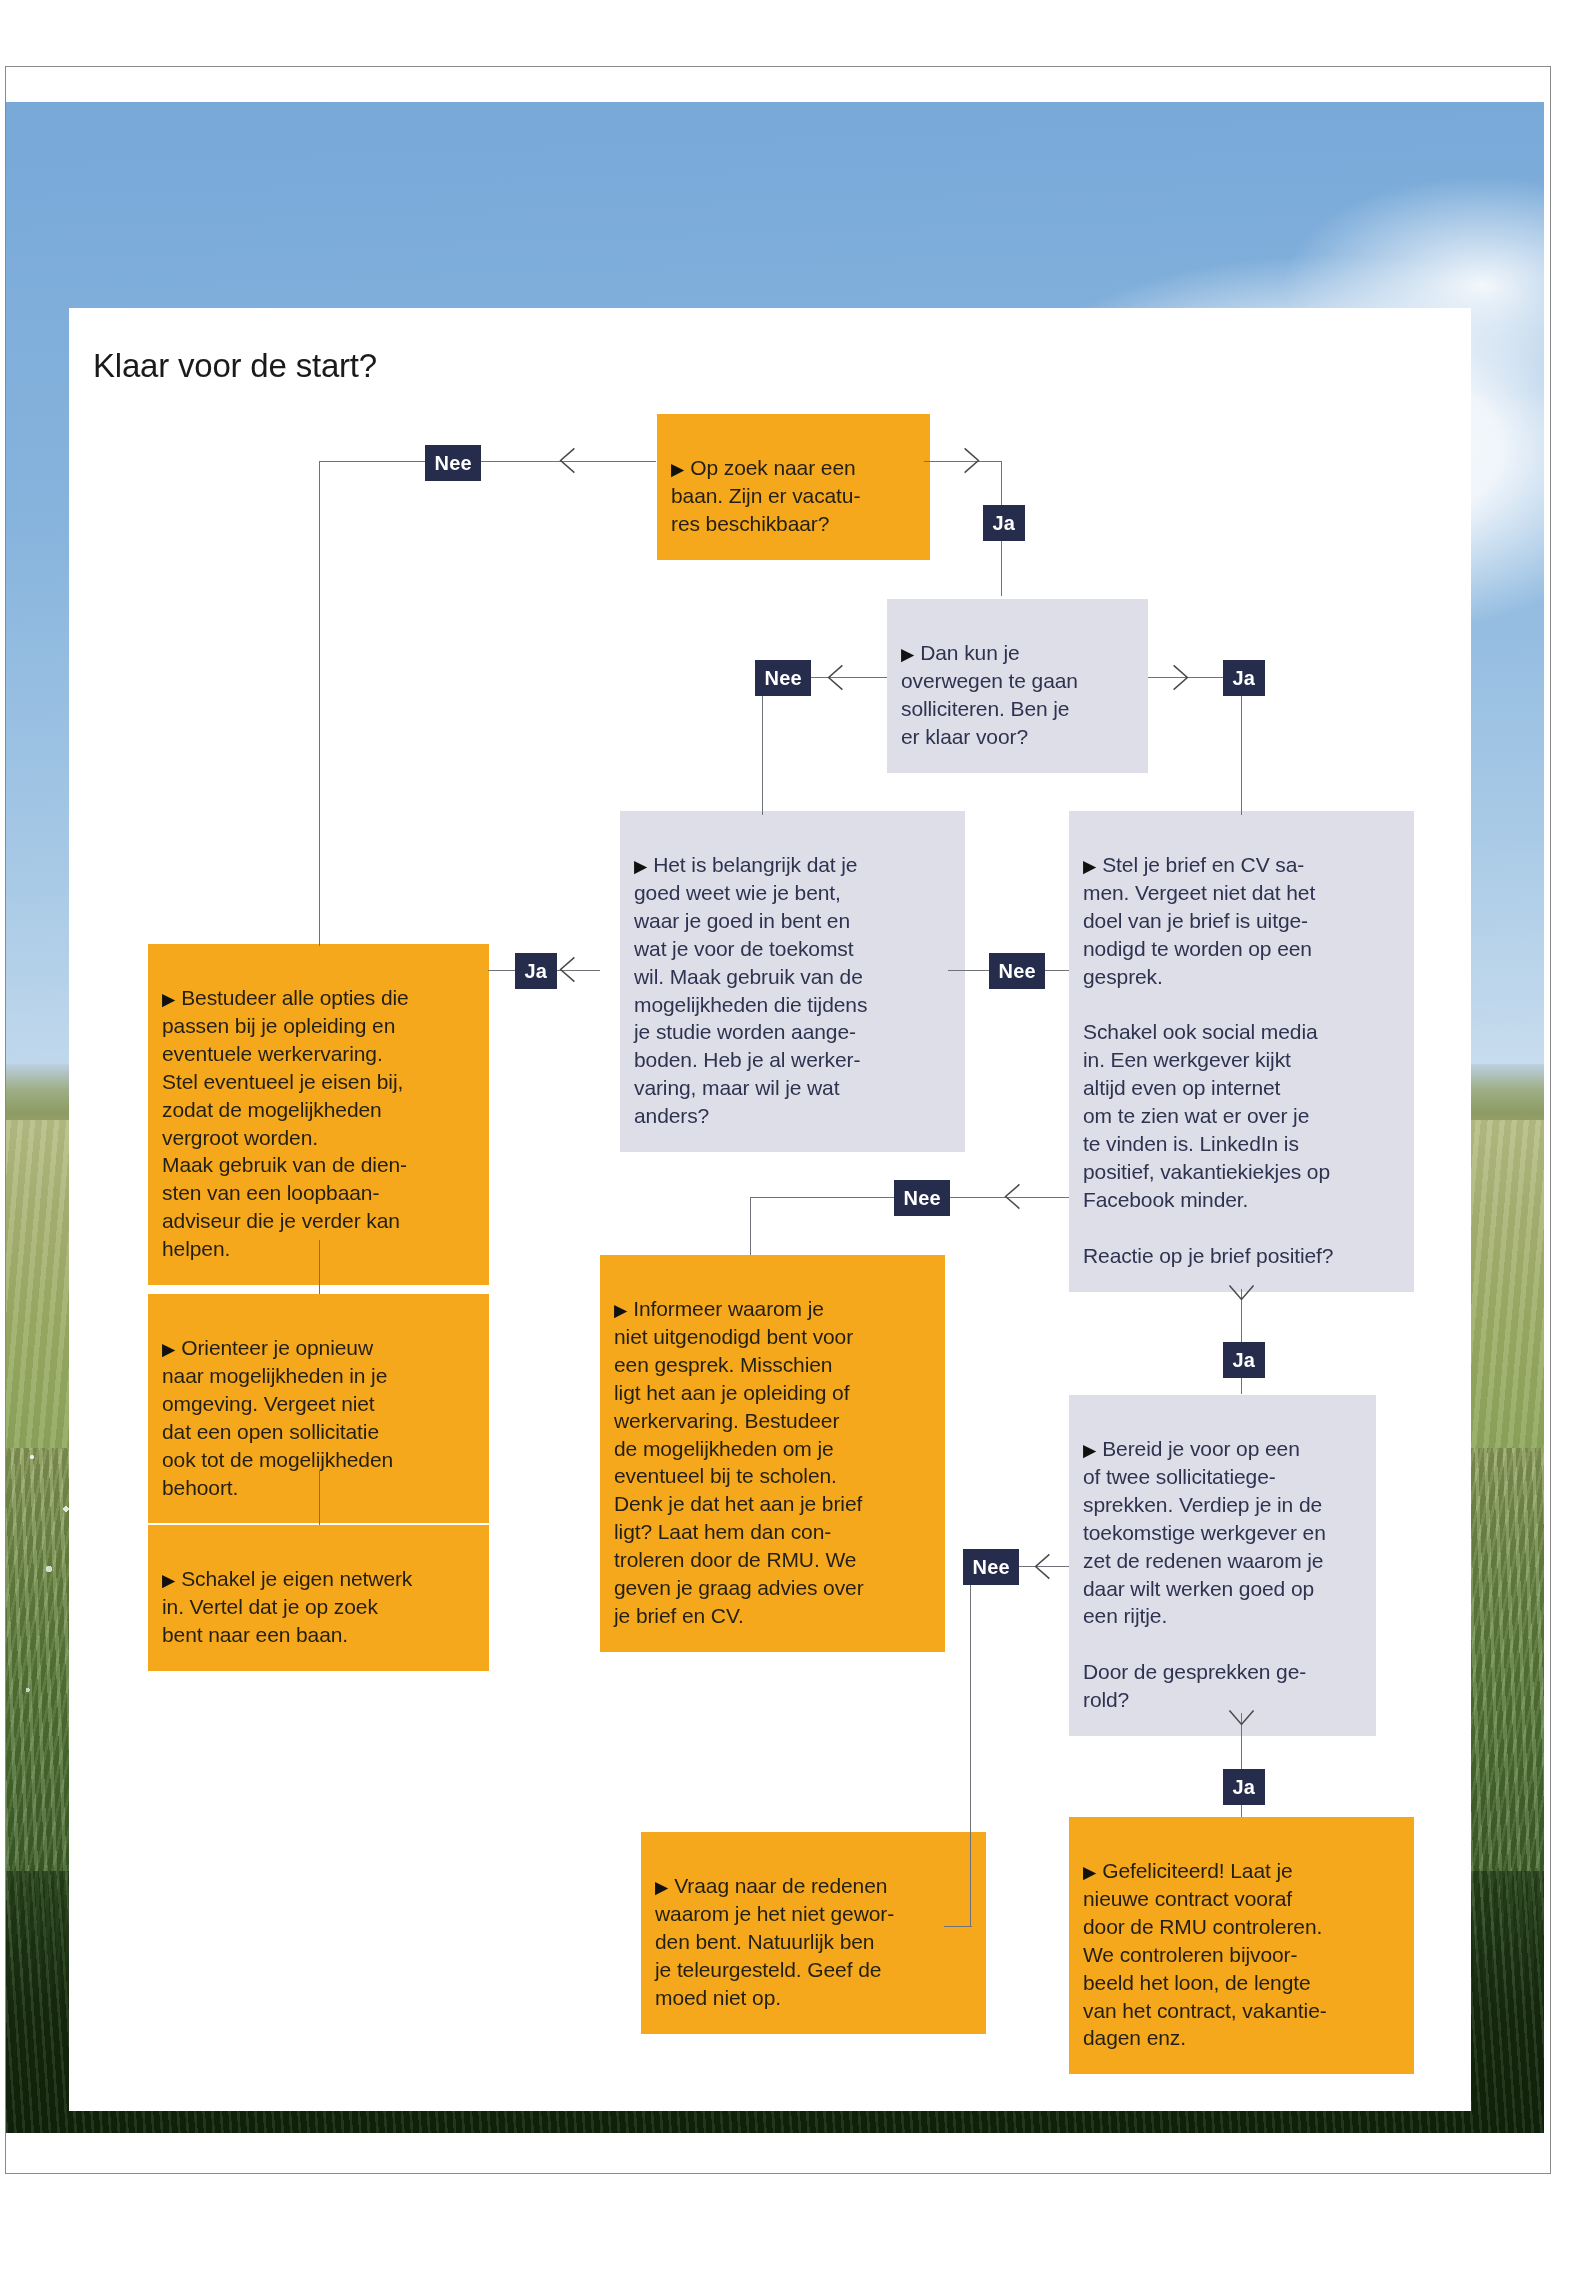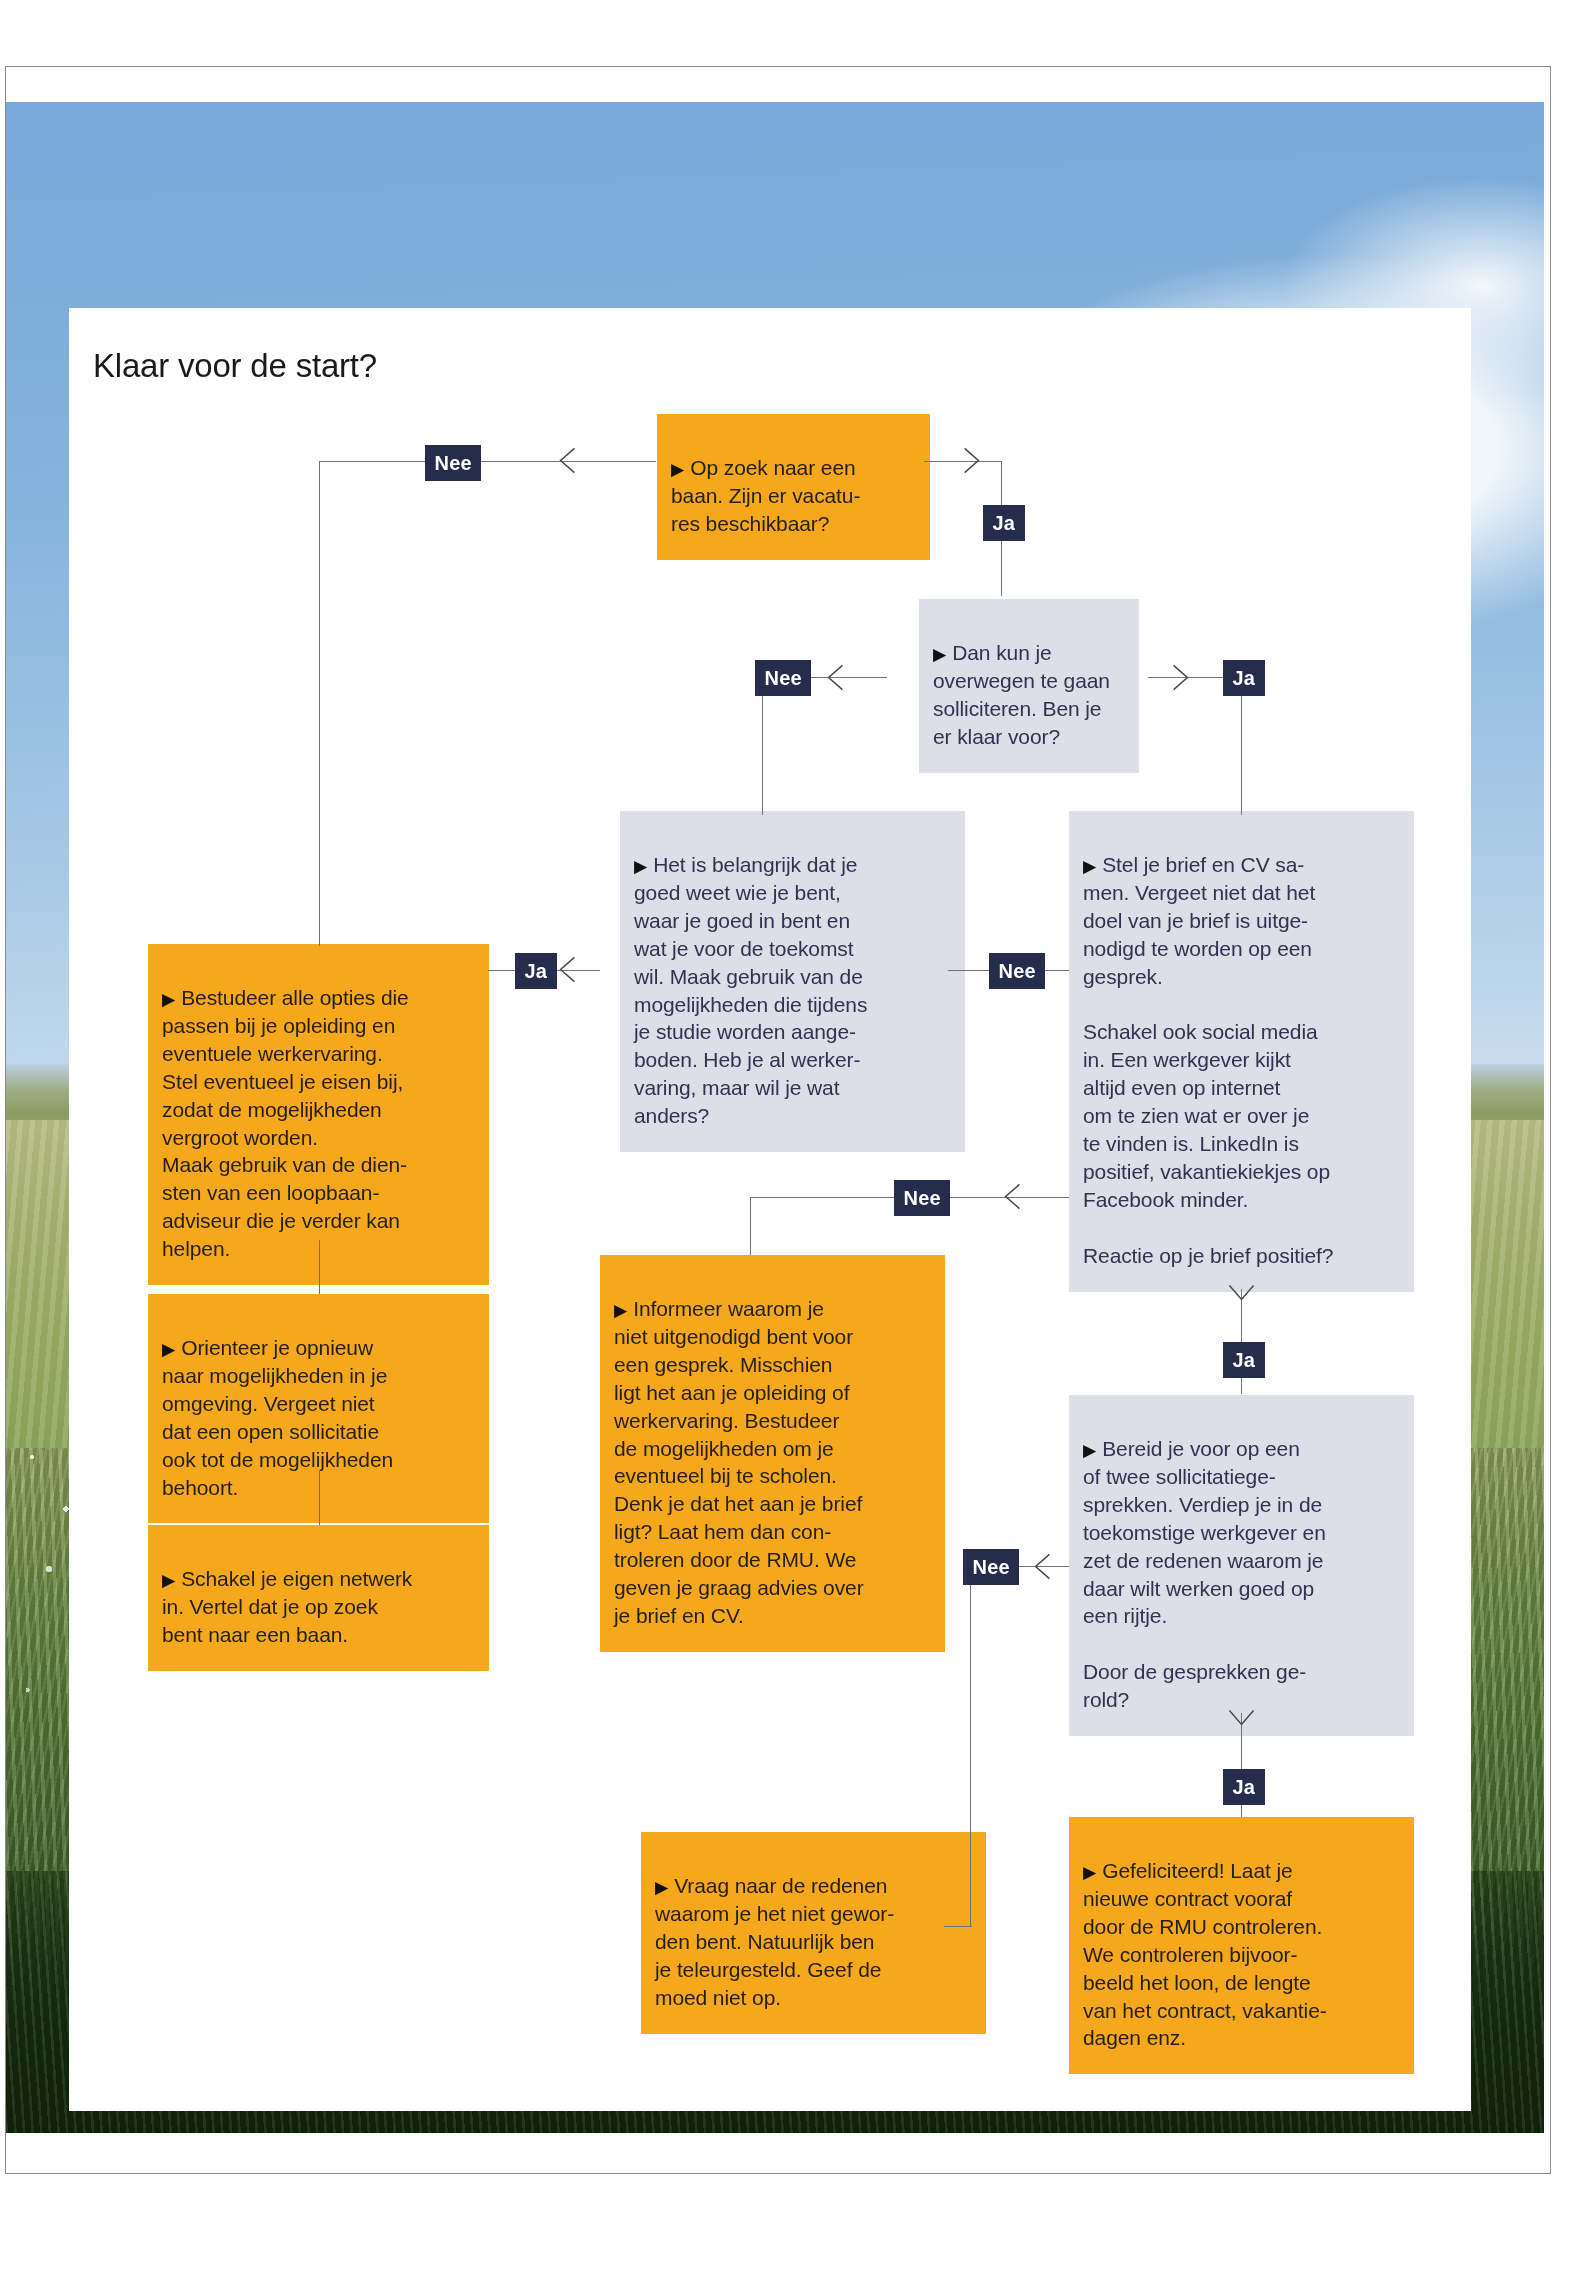--- a/index.html
+++ b/index.html
@@ -312,21 +312,21 @@
   <div class="chip" style="left:1223px; top:1342px;">Ja</div>
   <div class="chip" style="left:963px; top:1549px;">Nee</div>
   <div class="chip" style="left:1223px; top:1769px;">Ja</div>
 
   <div class="node orange" style="left:657px; top:414px; width:273px;">
     <span class="bullet">▶</span><span>Op zoek naar een
 baan. Zijn er vacatu-
 res beschikbaar?</span>
   </div>
 
-  <div class="node grey" style="left:919px; top:599px; width:220px;">
+  <div class="node grey" style="left:887px; top:599px; width:261px;">
     <span class="bullet">▶</span><span>Dan kun je
 overwegen te gaan
 solliciteren. Ben je
 er klaar voor?</span>
   </div>
 
   <div class="node grey" style="left:620px; top:811px; width:345px;">
     <span class="bullet">▶</span><span>Het is belangrijk dat je
 goed weet wie je bent,
 waar je goed in bent en
@@ -393,21 +393,21 @@
 werkervaring. Bestudeer
 de mogelijkheden om je
 eventueel bij te scholen.
 Denk je dat het aan je brief
 ligt? Laat hem dan con-
 troleren door de RMU. We
 geven je graag advies over
 je brief en CV.</span>
   </div>
 
-  <div class="node grey" style="left:1069px; top:1395px; width:345px;">
+  <div class="node grey" style="left:1069px; top:1395px; width:307px;">
     <span class="bullet">▶</span><span>Bereid je voor op een
 of twee sollicitatiege-
 sprekken. Verdiep je in de
 toekomstige werkgever en
 zet de redenen waarom je
 daar wilt werken goed op
 een rijtje.
 
 Door de gesprekken ge-
 rold?</span>

